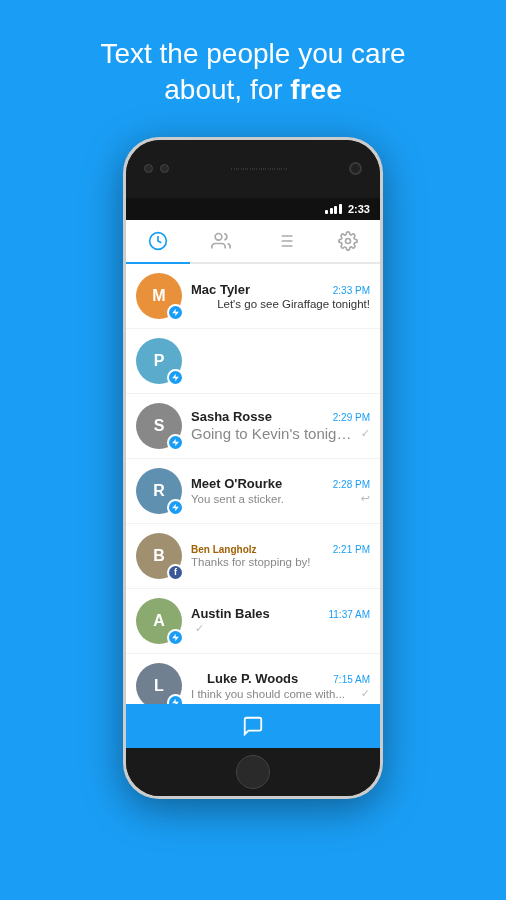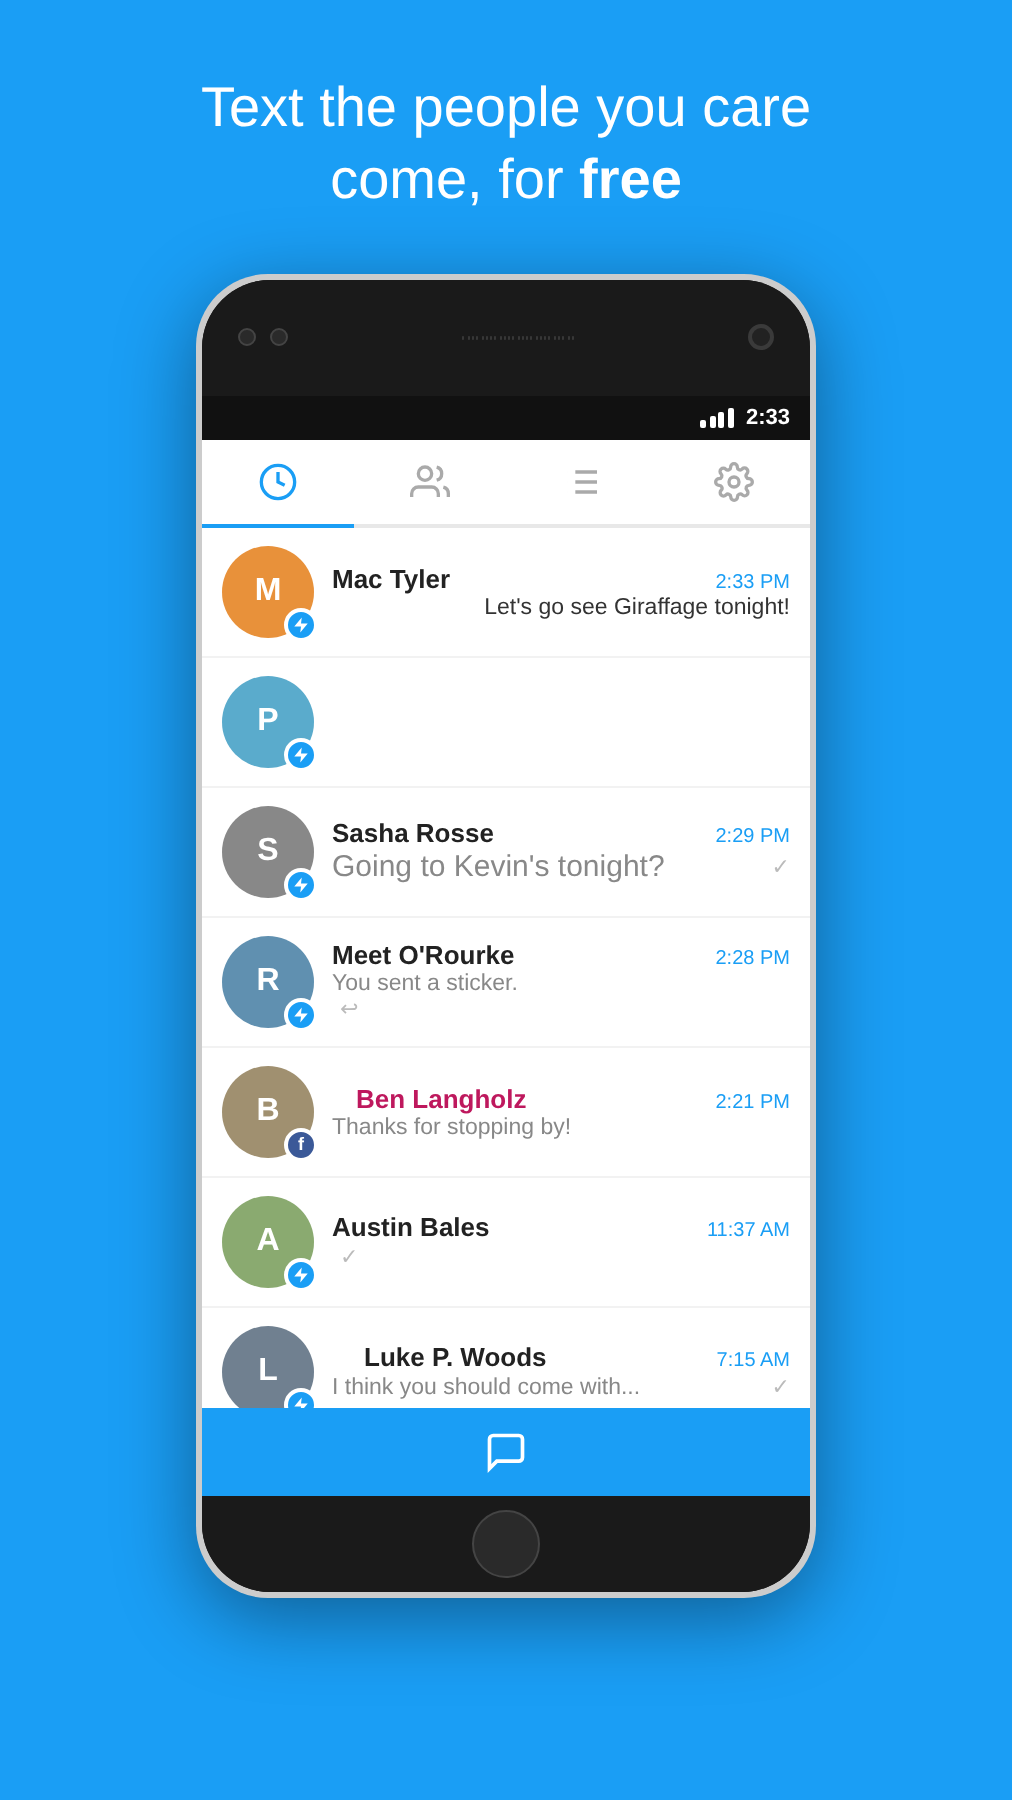--- a/index.html
+++ b/index.html
@@ -13,25 +13,25 @@
       flex-direction: column;
       align-items: center;
     }
   </style>
 </head>
 <body>
 
 <div style="text-align:center; margin-top: 36px; padding: 0 40px;">
   <span style="color:white; font-size:28px; font-weight:300; line-height:1.3;">
     <span>Text the people you care</span><br>
-    <span>come, for </span><strong style="font-weight:700;">free</strong>
+    <span>about, for </span><strong style="font-weight:700;">free</strong>
   </span>
 </div>
 
-<div style="margin-top:28px; width:310px; background:#cccccc; border-radius:36px; padding:3px; box-shadow: 0 10px 40px rgba(0,0,0,0.4);">
+<div style="margin-top:28px; width:260px; background:#cccccc; border-radius:36px; padding:3px; box-shadow: 0 10px 40px rgba(0,0,0,0.4);">
   <div style="background:#1a1a1a; border-radius:34px; overflow:hidden; display:flex; flex-direction:column;">
 
     <div style="background:#1a1a1a; height:58px; display:flex; align-items:center; justify-content:space-between; padding:8px 18px;">
       <div style="display:flex; gap:7px;">
         <div style="width:9px;height:9px;background:#2a2a2a;border-radius:50%; border:1px solid #444;"></div>
         <div style="width:9px;height:9px;background:#2a2a2a;border-radius:50%; border:1px solid #444;"></div>
       </div>
       <div style="display:flex; gap:2px; align-items:center;">
         <div style="width:55px; height:10px; background:transparent; display:flex; align-items:center; justify-content:center; gap:1.5px;">
 
@@ -169,36 +169,36 @@
                   <svg width="9" height="9" viewBox="0 0 24 24" fill="white">
                     <path d="M13 2L3 14h9l-1 8 10-12h-9l1-8z"></path>
                   </svg>
                 </div>
               </div>
               <div style="flex: 1 1 0%; min-width: 0px;">
                 <div style="display: flex; justify-content: space-between; align-items: baseline; margin-bottom: 1px;">
                   <span style="font-size: 13px; font-weight: 600; color: rgb(34, 34, 34);">Meet O'Rourke</span>
                   <span style="font-size: 10px; color: rgb(26, 158, 245); flex-shrink: 0; margin-left: 4px;">2:28 PM</span>
                 </div>
-                <div style="display: flex; align-items: flex-start; justify-content: space-between; flex-direction: column;">
+                <div style="display: flex; align-items: flex-end; justify-content: space-between;">
                   <span style="font-size: 11.5px; color: rgb(136, 136, 136); white-space: nowrap; overflow: hidden; text-overflow: ellipsis; flex: 1 1 0%; font-weight: 400;">You sent a sticker.</span>
                   <span style="margin-left: 4px; color: rgb(187, 187, 187); font-size: 11px; flex-shrink: 0;">↩</span>
                 </div>
               </div>
             </div>
             <div style="display: flex; align-items: center; padding: 9px 10px; border-bottom: 1px solid rgb(242, 242, 242); cursor: pointer;">
               <div style="position: relative; margin-right: 9px; flex-shrink: 0;">
                 <div style="width: 46px; height: 46px; border-radius: 50%; background: rgb(160, 144, 112); display: flex; align-items: center; justify-content: center; font-weight: bold; color: white; font-size: 16px;">B</div>
                 <div style="position: absolute; bottom: -2px; right: -2px; width: 17px; height: 17px; border-radius: 50%; background: rgb(59, 89, 152); display: flex; align-items: center; justify-content: center; border: 2px solid white;">
                   <span style="color:white;font-size:9px;font-weight:bold;">f</span>
                 </div>
               </div>
               <div style="flex: 1 1 0%; min-width: 0px;">
                 <div style="display: flex; justify-content: space-between; align-items: baseline; margin-bottom: 1px;">
-                  <span style="font-size: 13px; font-weight: 600; color: #be185d; margin-left: 12px;">Ben Langholz</span>
+                  <span style="font-size: 10px; font-weight: 600; color: #a16207;">Ben Langholz</span>
                   <span style="font-size: 10px; color: rgb(26, 158, 245); flex-shrink: 0; margin-left: 4px;">2:21 PM</span>
                 </div>
                 <div style="display: flex; align-items: flex-end; justify-content: space-between;">
                   <span style="font-size: 11.5px; color: rgb(136, 136, 136); white-space: nowrap; overflow: hidden; text-overflow: ellipsis; flex: 1 1 0%; font-weight: 400;">Thanks for stopping by!</span>
                 </div>
               </div>
             </div>
             <div style="display: flex; align-items: center; padding: 9px 10px; border-bottom: 1px solid rgb(242, 242, 242); cursor: pointer;">
               <div style="position: relative; margin-right: 9px; flex-shrink: 0;">
                 <div style="width: 46px; height: 46px; border-radius: 50%; background: rgb(138, 170, 112); display: flex; align-items: center; justify-content: center; font-weight: bold; color: white; font-size: 16px;">A</div>

